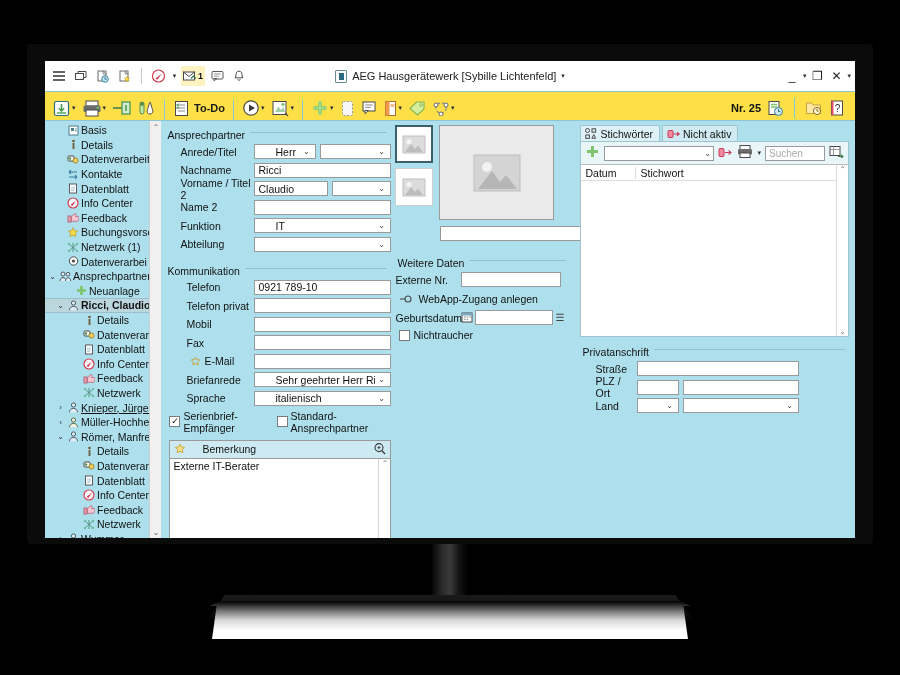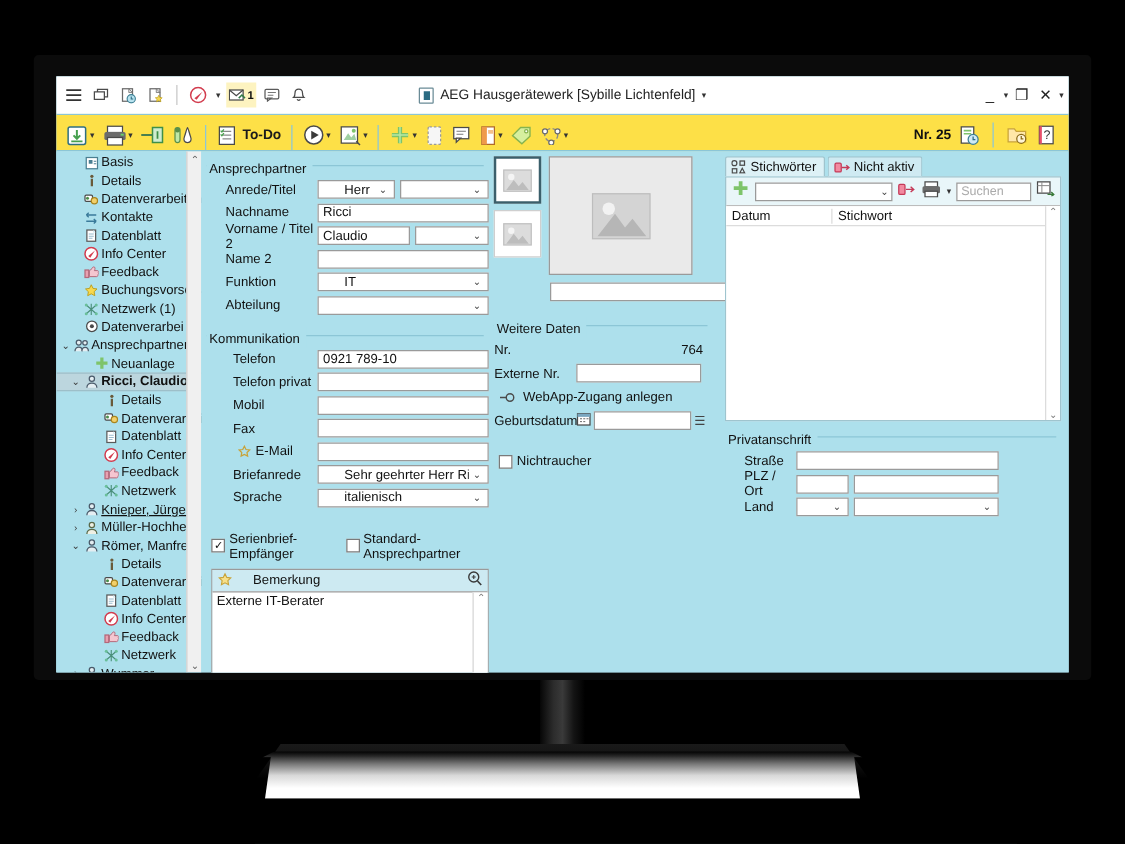--- a/index.html
+++ b/index.html
@@ -123,21 +123,21 @@
   .row .lab.ind { padding-left:10px; }
   .fld {
     height:15px; background:#fff; border:1px solid #9a9a9a; font-size:10.5px;
     color:#111; padding:0 3px; display:flex; align-items:center; overflow:hidden;
   }
   .combo { position: relative; padding-left: 20px; }
   .combo .cv { flex:1; overflow:hidden; white-space:nowrap; }
   .combo .ca { width:12px; flex:none; display:flex; align-items:center; justify-content:center;
     font-size:8px; color:#444; }
 
-  .cbrow { display:flex; align-items:center; gap:3px; margin-top:18px; padding-left:4px; }
+  .cbrow { display:flex; align-items:center; gap:3px; margin-top:3px; padding-left:4px; }
   .cb { width:11px; height:11px; background:#fff; border:1px solid #7a7a7a; flex:none;
         display:flex; align-items:center; justify-content:center; font-size:9px; color:#111; line-height:1;}
   .cbl { font-size:10.5px; color:#111; }
 
   
   .bemerk { margin: 6px 0 0 4px; width: 222px; border:1px solid #9a9a9a; background:#cdeaf2; }
   .bem-head { height:17px; display:flex; align-items:center; gap:16px; padding:0 4px;
     background:#cdeaf2; font-size:10.5px; color:#111;}
   .bem-head .sp { margin-left:auto; }
   .bem-body { height: 100px; background:#fff; border-top:1px solid #9a9a9a; position:relative;
@@ -168,21 +168,21 @@
     border-bottom:none; border-radius:2px 2px 0 0; }
   .tab.active { background:#ddf1f6; }
   .panel { border:1px solid #9fc4ce; background:#e9f6f9; }
   .panel-toolbar { height:22px; display:flex; align-items:center; gap:4px; padding:0 4px; }
   .pt-combo { width:110px; height:15px; background:#fff; border:1px solid #9a9a9a;
     display:flex; align-items:center; }
   .search-box { width:60px; height:15px; background:#fff; border:1px solid #9a9a9a;
     font-size:10px; color:#aaa; display:flex; align-items:center; padding:0 3px; }
   .list { background:#fff; border-top:1px solid #bcbcbc; height:172px; position:relative; }
   .list-head { height:16px; display:flex; font-size:10.5px; color:#111;
-    background:#fff; border-bottom:1px solid #dcdcdc; align-items:center;gap:30px; }
+    background:#fff; border-bottom:1px solid #dcdcdc; align-items:center; }
   .list-head .c1 { width:54px; padding-left:4px; }
   .list-head .c2 { flex:1; padding-left:4px; border-left:1px solid #dcdcdc; }
   .list-sb { position:absolute; right:0; top:0; width:12px; height:100%; background:#fff;
     border-left:1px solid #dcdcdc; display:flex; flex-direction:column; justify-content:space-between; }
   .list-sb span { font-size:8px; color:#7a7a7a; text-align:center; }
 
   
   .priv { margin-top:5px; }
   .priv .row .lab { width:46px; }
 </style>
@@ -908,24 +908,20 @@
           </div>
           <div class="capfld" style="margin-left:45px">
             <span></span>
           </div>
 
           <div class="grp" style="margin-top:12px;width:175px">
             <div class="grp-line"></div>
             <div class="grp-titlebox"><span class="grp-title">Weitere Daten</span></div>
 
             <div class="wd-row">
-              <span class="lab">Nr.</span>
-              <span class="nrval">764</span>
-            </div>
-            <div class="wd-row">
               <span class="lab">Externe Nr.</span>
               <div class="fld" style="width:100px">
                 <span></span>
               </div>
             </div>
             <div class="wd-row" style="gap:4px;padding-left:4px">
               <svg width="15" height="10">
                 <path d="M1 5h5" stroke="#4a4a4a" stroke-width="1.1"></path>
                 <circle cx="9" cy="5" r="3" fill="none" stroke="#4a4a4a" stroke-width="1.1"></circle>
                 </svg>

